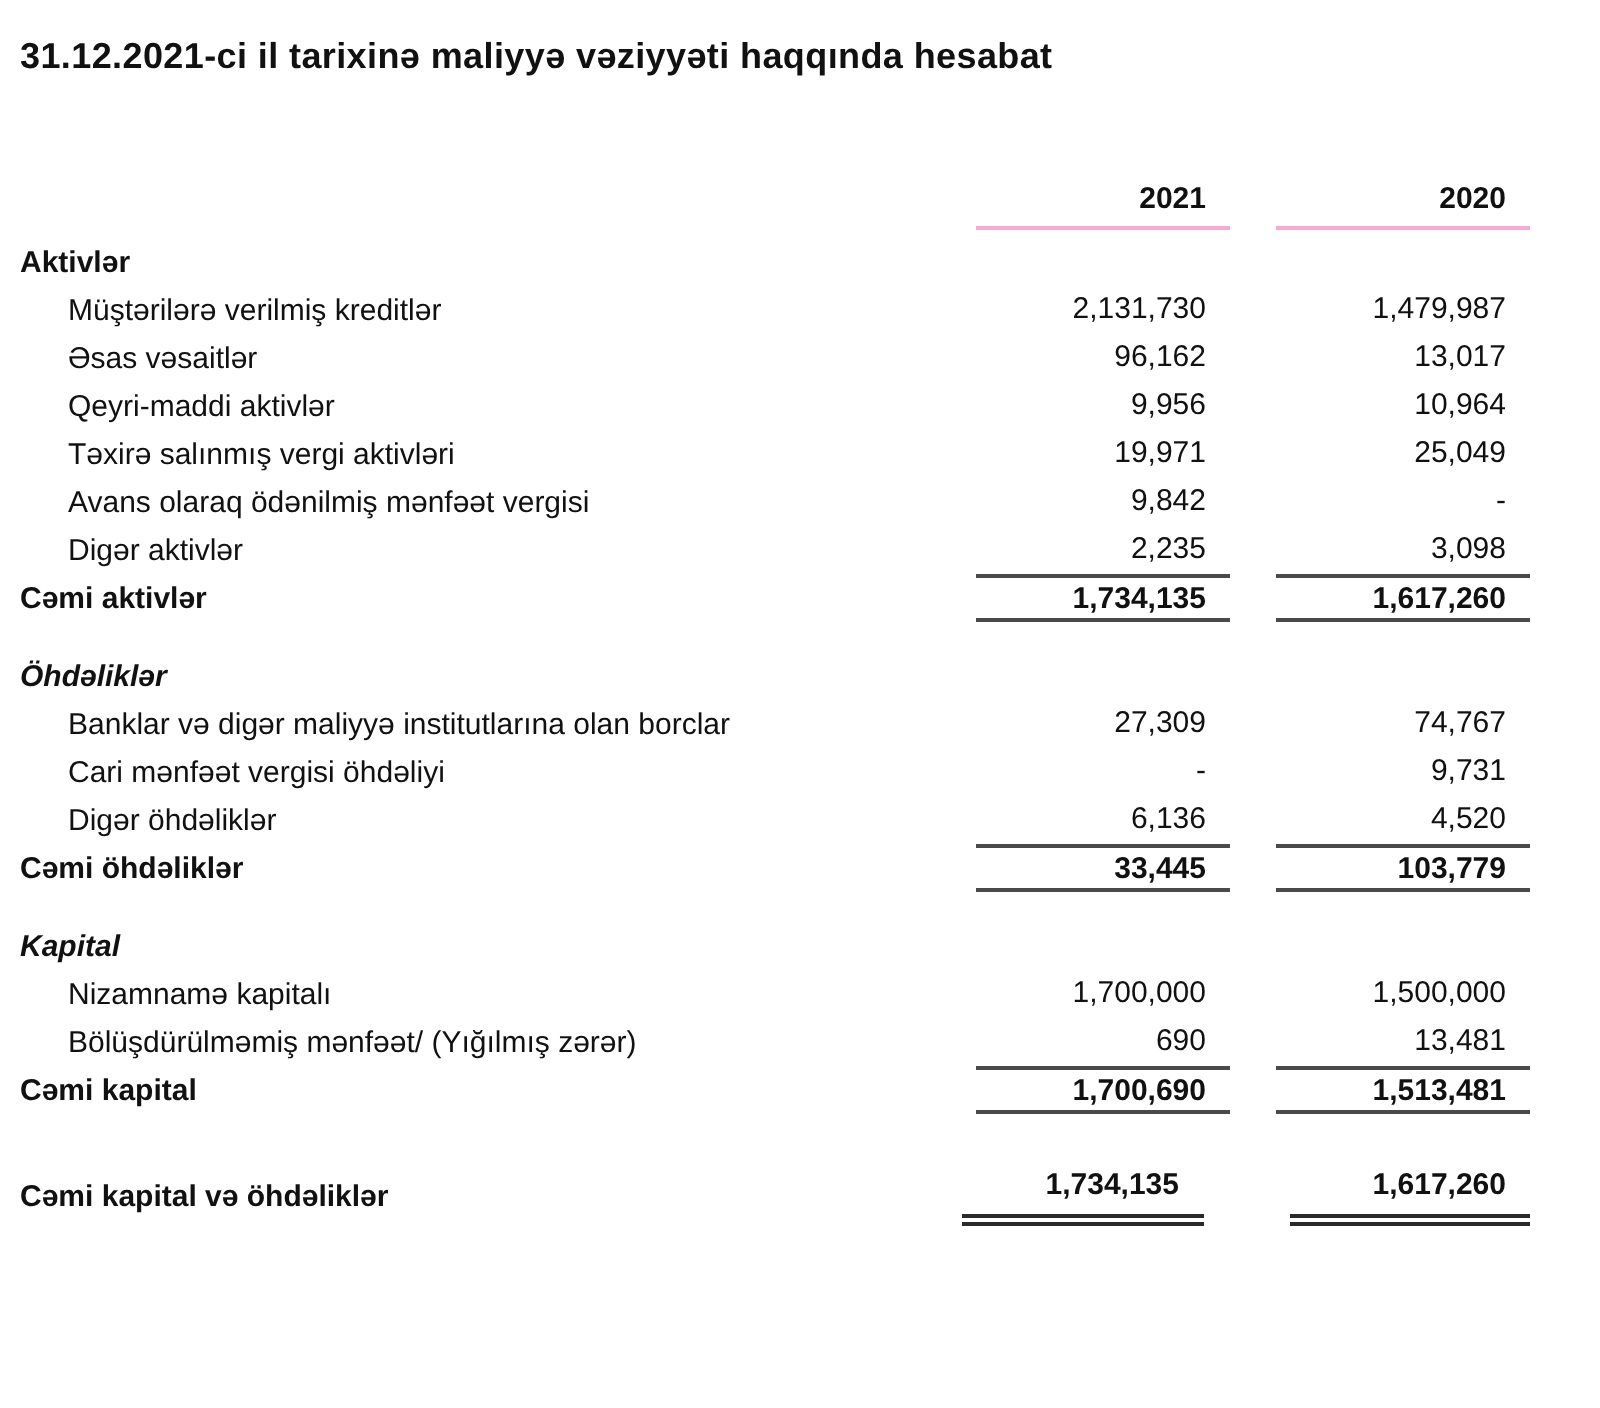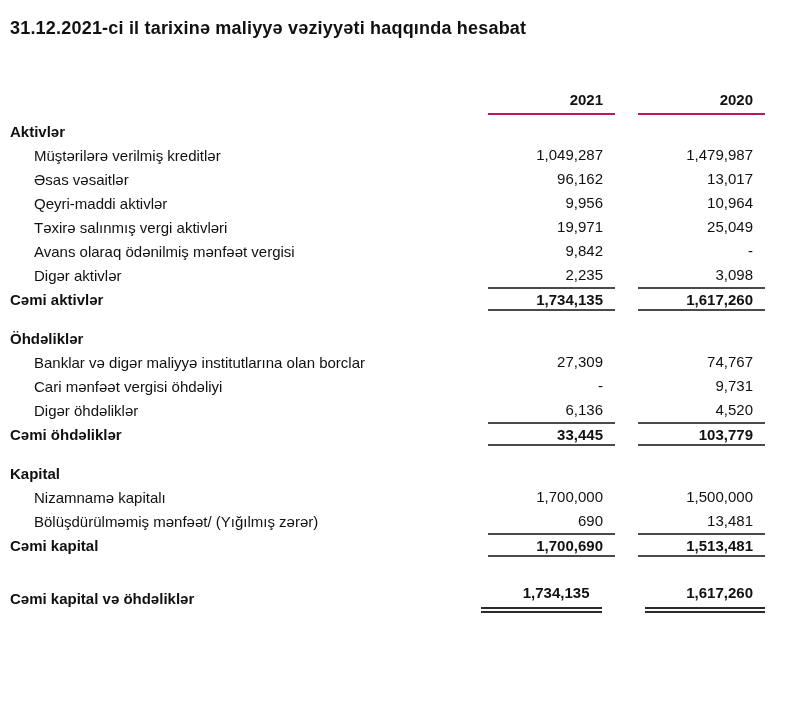--- a/index.html
+++ b/index.html
@@ -48,37 +48,37 @@
     box-sizing: border-box;
     text-align: right;
     padding-right: 12px;
     height: 100%;
     line-height: 24px;
   }
   .row .num.c2020 { margin-left: 23px; }
   .bold { font-weight: bold; }
   .hdr-row { height: 26px; margin-bottom: 4px; }
   .hdr-row .num {
-    border-bottom: 2px solid #be185d;
+    border-bottom: 2px solid #f9a8d4;
     font-weight: bold;
     line-height: 22px;
   }
   .total-row .num {
     border-top: 2px solid #4a4a4a;
     border-bottom: 2px solid #4a4a4a;
     line-height: 21px;
     font-weight: bold;
   }
   .grand-row .num {
     border-bottom: 6px double #2a2a2a;
     line-height: 20px;
     font-weight: bold;
   }
   .grand-row { height: 30px; gap: 20px; }
-  .section-gap { margin-top: 15px; }
+  .section-gap { margin-top: 15px; font-style: italic; }
   .grand-gap { margin-top: 26px; }
 </style>
 </head>
 <body>
 
 <div class="page">
   <h1 class="title">31.12.2021-ci il tarixinə maliyyə vəziyyəti haqqında hesabat</h1>
 
   <div class="table">
     <div class="row hdr-row">
@@ -87,21 +87,21 @@
       <div class="num c2020">2020</div>
     </div>
     <div id="rows">
         <div class="row">
           <div class="label bold">Aktivlər</div>
           <div class="num c2021"></div>
           <div class="num c2020"></div>
         </div>
         <div class="row">
           <div class="label indent">Müştərilərə verilmiş kreditlər</div>
-          <div class="num c2021">1,049,287</div>
+          <div class="num c2021">2,131,730</div>
           <div class="num c2020">1,479,987</div>
         </div>
         <div class="row">
           <div class="label indent">Əsas vəsaitlər</div>
           <div class="num c2021">96,162</div>
           <div class="num c2020">13,017</div>
         </div>
         <div class="row">
           <div class="label indent">Qeyri-maddi aktivlər</div>
           <div class="num c2021">9,956</div>

